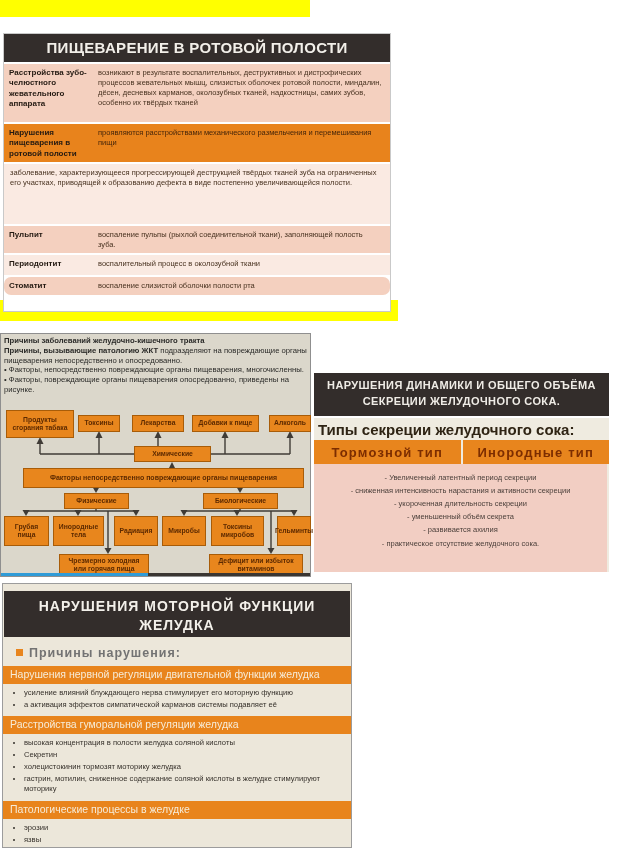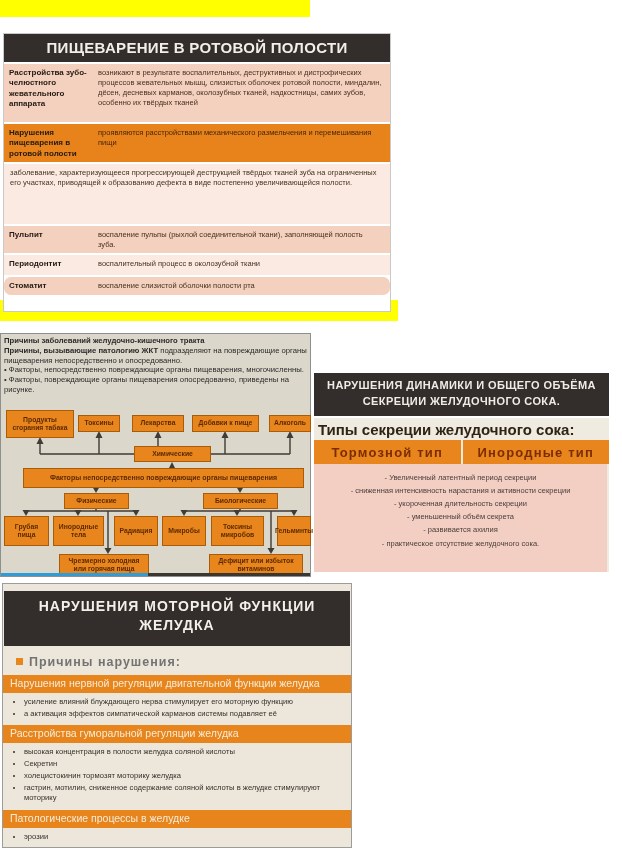--- a/index.html
+++ b/index.html
@@ -50,21 +50,21 @@
                 text-align:center; padding:5px 0 4px; letter-spacing:1.2px; }
   .s3-gap { width:2px; flex:none; background:#efebe0; }
   .s3-list { flex:1; background:#f2cec3; padding:9px 7px 14px; font-size:7.5px; color:#4c403b;
              text-align:center; line-height:1.35; min-height:85px; }
   .s3-item { margin-bottom:3px; }
 
   
   .slide4 { position:absolute; left:2px; top:583px; width:350px; height:265px;
             background:#ece7da; border:1px solid #9c9c9c; box-sizing:border-box; overflow:hidden; }
   .s4-title { margin:7px 1px 0; background:#332d2b; color:#f3f0ea; font-weight:bold; font-size:14px;
-              letter-spacing:1px; text-align:center; padding:6px 10px 11px; line-height:1.35; }
+              letter-spacing:1px; text-align:center; padding:6px 10px 2px; line-height:1.35; }
   .s4-heading-row { display:flex; align-items:center; margin:9px 0 6px 13px; }
   .s4-bullet-sq { width:7px; height:7px; background:#e8851d; margin-right:6px; flex:none; }
   .s4-heading { font-weight:bold; font-size:12.5px; color:#737373; letter-spacing:1px; }
   .s4-band { background:#e8841c; color:#f6ecd9; font-size:10.5px; padding:2px 7px 4px; }
   .s4-ul { margin:4px 0 6px; padding-left:21px; font-size:7.6px; color:#35302a; line-height:1.42; }
   .s4-ul li { margin:0 0 1px; }
 </style>
 </head>
 <body>
 

